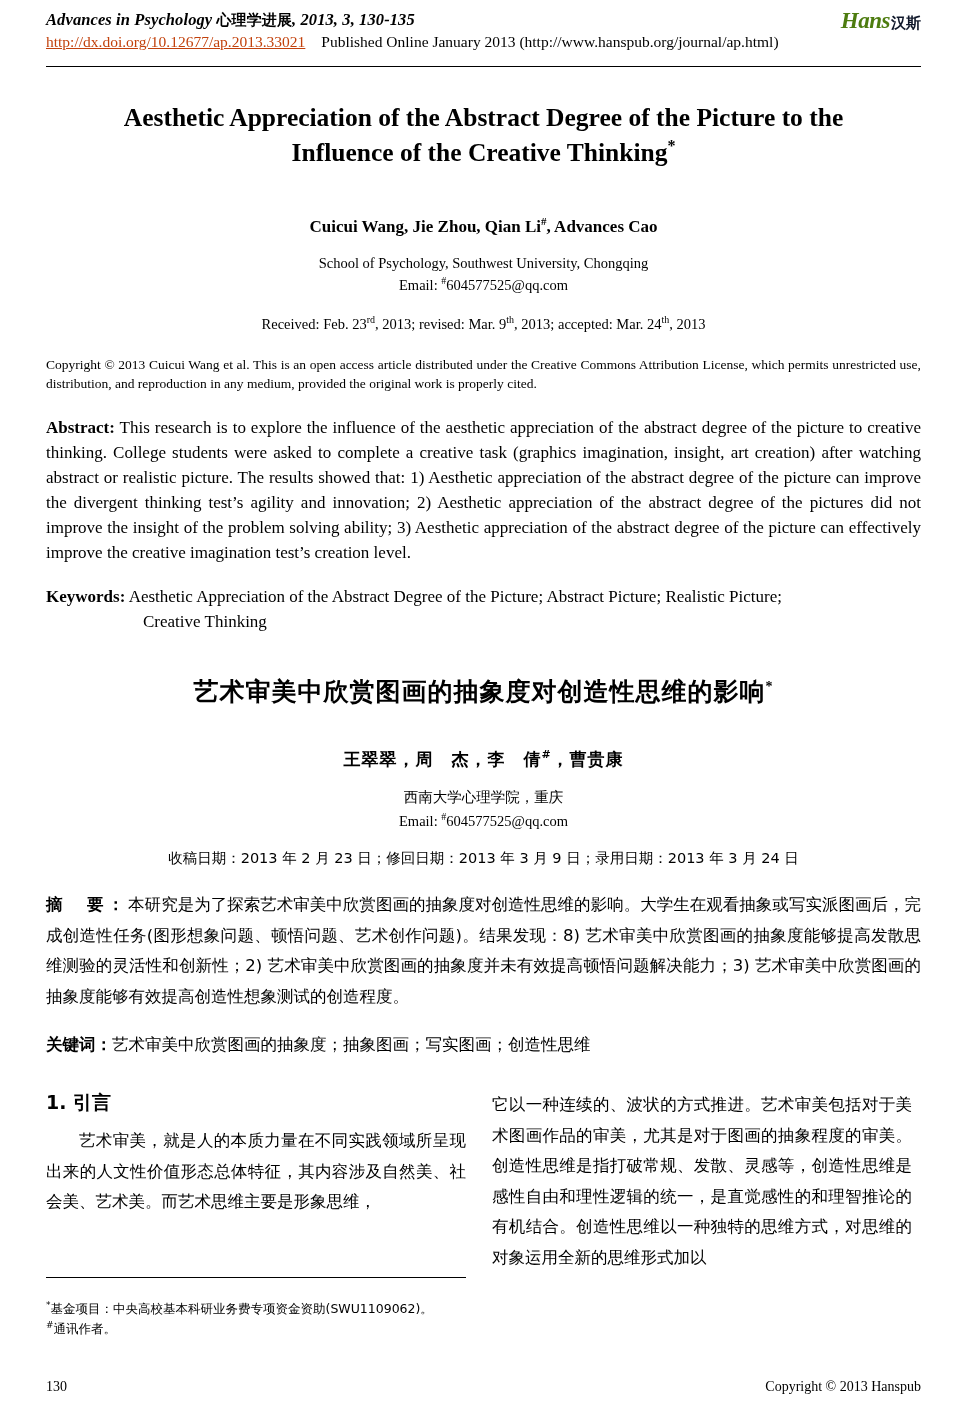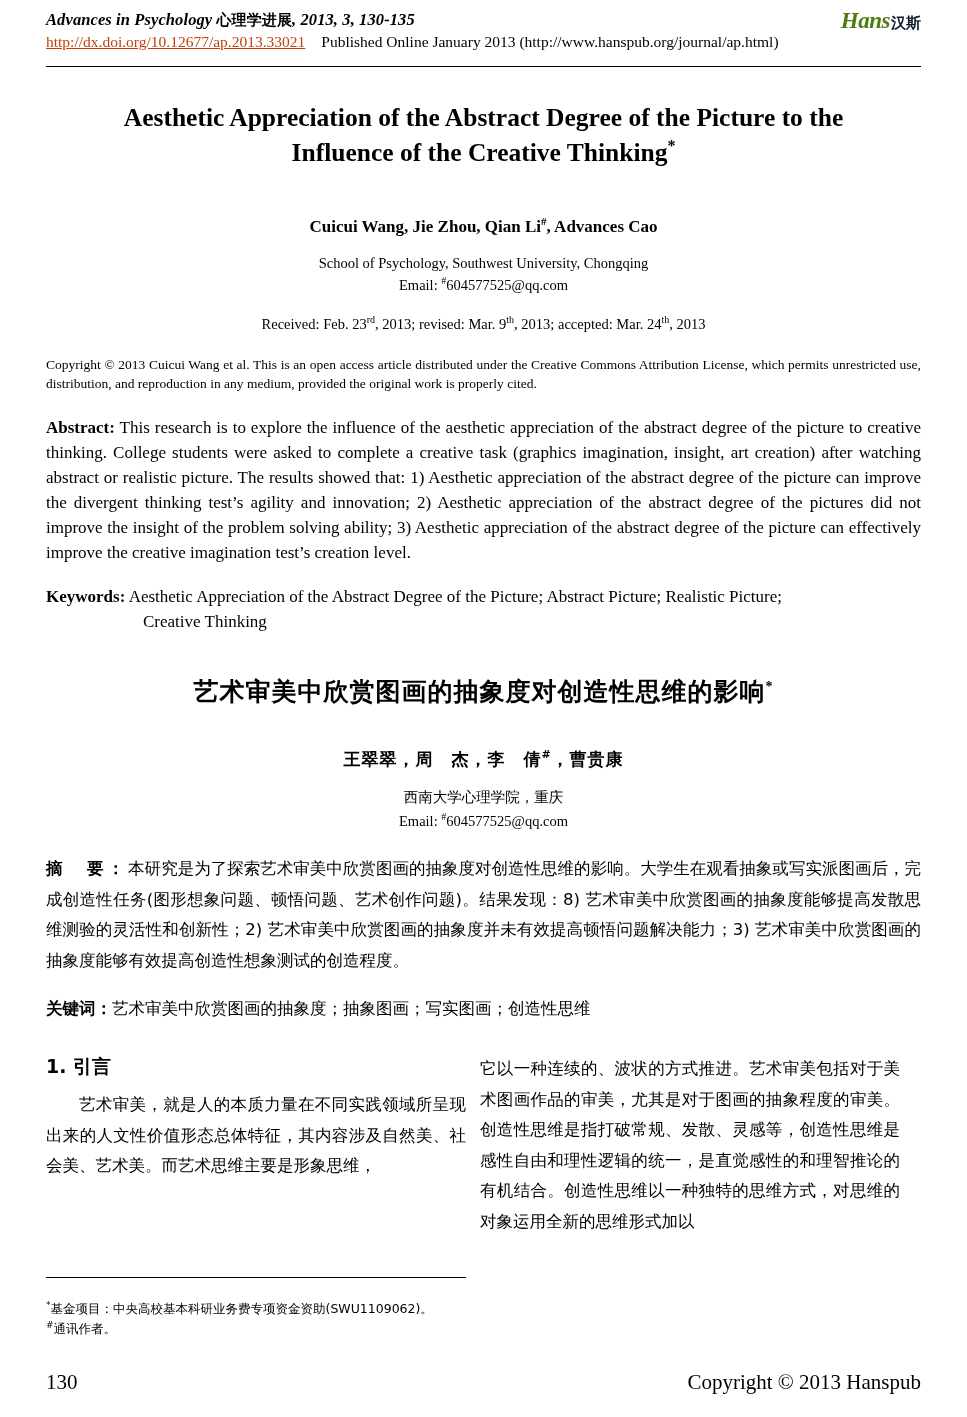--- a/index.html
+++ b/index.html
@@ -199,21 +199,21 @@
     line-height: 1.8;
     text-align: justify;
     margin-top: 18px;
   }
   .cn-keywords .lbl { font-weight: bold; }
 
   
   .body-cols {
     margin-top: 30px;
     display: flex;
-    gap: 14px;
+    gap: 26px;
   }
   .col {
     width: 420px;
   }
   .sec-head {
     font-family: "DejaVu Sans", sans-serif;
     font-weight: bold;
     font-size: 19px;
     margin-bottom: 10px;
   }
@@ -241,21 +241,21 @@
   .footnote sup { font-size: 9px; }
 
   
   .footer {
     position: absolute;
     left: 46px;
     right: 46px;
     bottom: 22px;
     display: flex;
     justify-content: space-between;
-    font-size: 21px;
+    font-size: 14px;
   }
 </style>
 </head>
 <body>
 
 <div class="page">
 
   <div class="header">
     <div class="journal-line">
       <span>Advances in Psychology</span>
@@ -308,20 +308,21 @@
     <span>王翠翠，周　杰，李　倩</span><sup>#</sup><span>，曹贵康</span>
   </div>
 
   <div class="cn-affil">
     <div>西南大学心理学院，重庆</div>
     <div class="email">
       <span>Email: </span><sup>#</sup><span>604577525@qq.com</span>
     </div>
   </div>
 
+  <div class="cn-dates">收稿日期：2013 年 2 月 23 日；修回日期：2013 年 3 月 9 日；录用日期：2013 年 3 月 24 日</div>
 
   <div class="cn-abstract">
     <span class="lbl">摘　要：</span><span>本研究是为了探索艺术审美中欣赏图画的抽象度对创造性思维的影响。大学生在观看抽象或写实派图画后，完成创造性任务(图形想象问题、顿悟问题、艺术创作问题)。结果发现：8) 艺术审美中欣赏图画的抽象度能够提高发散思维测验的灵活性和创新性；2) 艺术审美中欣赏图画的抽象度并未有效提高顿悟问题解决能力；3) 艺术审美中欣赏图画的抽象度能够有效提高创造性想象测试的创造程度。</span>
   </div>
 
   <div class="cn-keywords">
     <span class="lbl">关键词：</span><span>艺术审美中欣赏图画的抽象度；抽象图画；写实图画；创造性思维</span>
   </div>
 
   <div class="body-cols">

